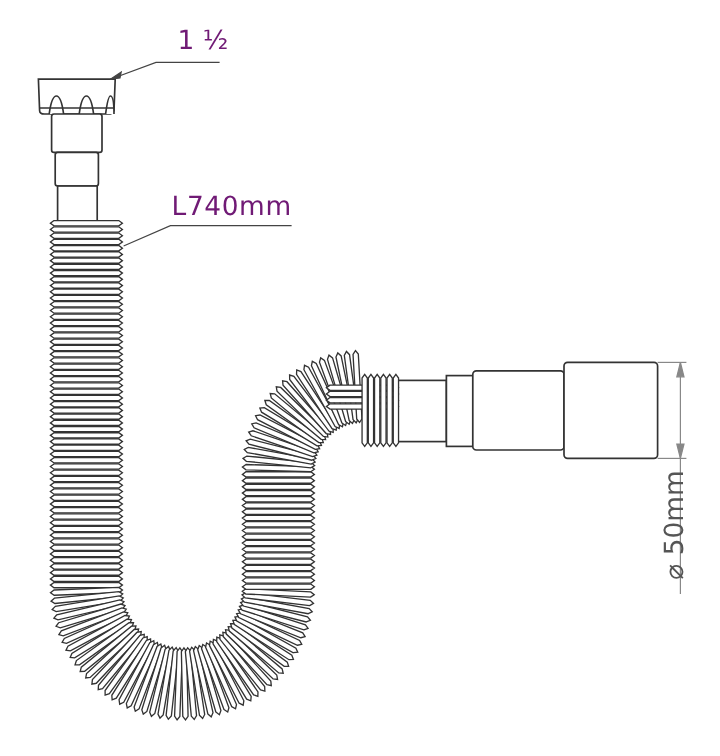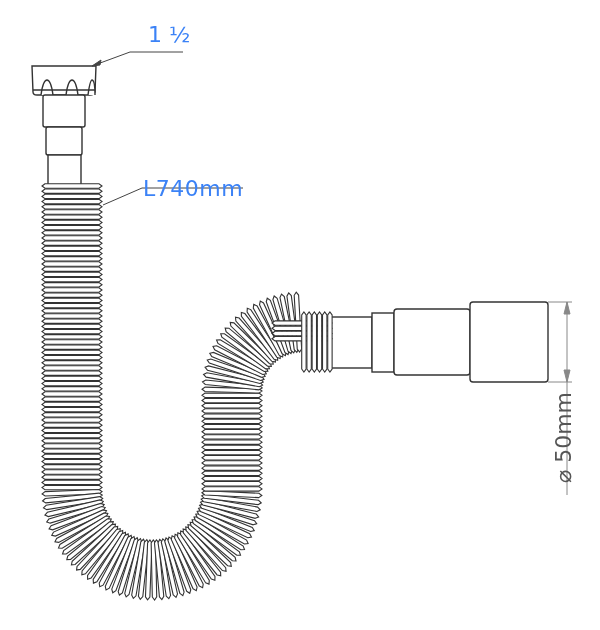--- a/index.html
+++ b/index.html
@@ -1,20 +1,20 @@
 <!DOCTYPE html>
 <html><head>
 <meta charset="utf-8">
 <style>
   html,body{margin:0;padding:0;background:#ffffff;}
   body{width:600px;height:630px;position:relative;overflow:hidden;font-family:"DejaVu Sans",sans-serif;}
   #drawing{position:absolute;left:0;top:0;width:600px;height:630px;}
-  .lbl{position:absolute;color:#3b82f6;white-space:nowrap;}
+  .lbl{position:absolute;color:#701a75;white-space:nowrap;}
   #lbl-size{left:148px;top:22px;font-size:22px;}
-  #lbl-length{left:143px;top:160px;font-size:22px;letter-spacing:0.5px;margin-top:16px;}
+  #lbl-length{left:143px;top:160px;font-size:22px;letter-spacing:0.5px;}
   #lbl-diam{left:508px;top:425px;font-size:22px;color:#555;transform:rotate(-90deg);transform-origin:center;width:110px;text-align:center;}
 </style>
 </head>
 <body>
 
 <svg id="drawing" viewBox="0 0 600 630" xmlns="http://www.w3.org/2000/svg">
   <g fill="#fff" stroke="#333" stroke-width="1.4">
 
     <g>
       <path d="M32,66 L96,66 L95,92 Q94,95 90,95 L37,95 Q33,95 33,92 Z"></path>

